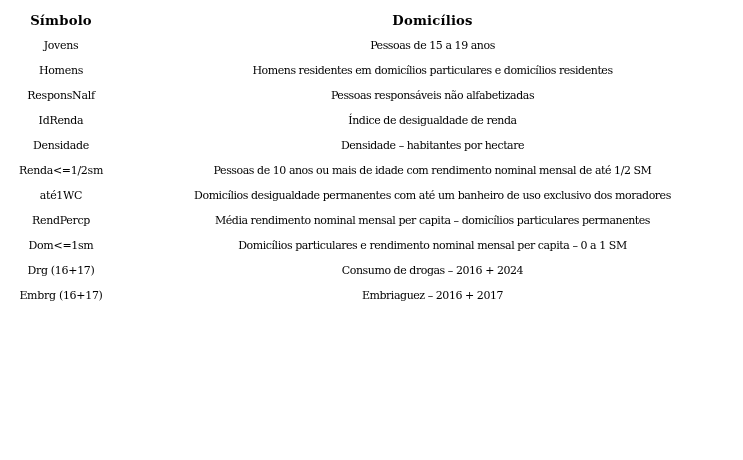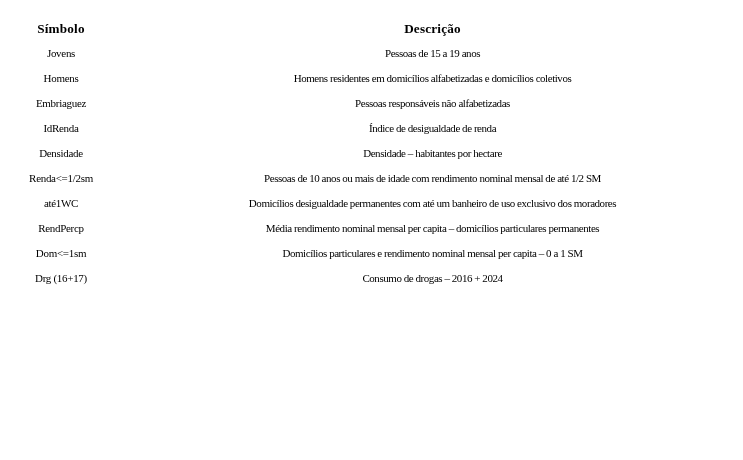--- a/index.html
+++ b/index.html
@@ -10,24 +10,23 @@
     body {
       width: 743px;
       height: 460px;
       overflow: hidden;
       font-family: "DejaVu Serif", "Liberation Serif", serif;
       color: #000000;
     }
     table.legend {
       border-collapse: collapse;
       margin-left: 0;
-      margin-top: 16px;
+      margin-top: 8px;
       table-layout: fixed;
       width: 743px;
-      font-family: Liberation Serif, serif;
     }
     table.legend col.sym { width: 122px; }
     table.legend col.desc { width: 621px; }
     table.legend th,
     table.legend td {
       text-align: center;
       padding: 0;
       height: 25px;
       line-height: 25px;
       white-space: nowrap;
@@ -50,34 +49,34 @@
 <body>
 
 <table class="legend">
   <colgroup>
     <col class="sym">
     <col class="desc">
   </colgroup>
   <thead>
     <tr>
       <th>Símbolo</th>
-      <th>Descrição</th>
+      <th>Domicílios</th>
     </tr>
   </thead>
   <tbody>
     <tr>
       <td class="sym">Jovens</td>
       <td class="desc">Pessoas de 15 a 19 anos</td>
     </tr>
     <tr>
       <td class="sym">Homens</td>
-      <td class="desc">Homens residentes em domicílios alfabetizadas e domicílios coletivos</td>
+      <td class="desc">Homens residentes em domicílios particulares e domicílios residentes</td>
     </tr>
     <tr>
-      <td class="sym">Embriaguez</td>
+      <td class="sym">ResponsNalf</td>
       <td class="desc">Pessoas responsáveis não alfabetizadas</td>
     </tr>
     <tr>
       <td class="sym">IdRenda</td>
       <td class="desc">Índice de desigualdade de renda</td>
     </tr>
     <tr>
       <td class="sym">Densidade</td>
       <td class="desc">Densidade – habitantes por hectare</td>
     </tr>
@@ -94,14 +93,18 @@
       <td class="desc">Média rendimento nominal mensal per capita – domicílios particulares permanentes</td>
     </tr>
     <tr>
       <td class="sym">Dom&lt;=1sm</td>
       <td class="desc">Domicílios particulares e rendimento nominal mensal per capita – 0 a 1 SM</td>
     </tr>
     <tr>
       <td class="sym">Drg (16+17)</td>
       <td class="desc">Consumo de drogas – 2016 + 2024</td>
     </tr>
+    <tr>
+      <td class="sym">Embrg (16+17)</td>
+      <td class="desc">Embriaguez – 2016 + 2017</td>
+    </tr>
   </tbody>
 </table>
 
 </body></html>

